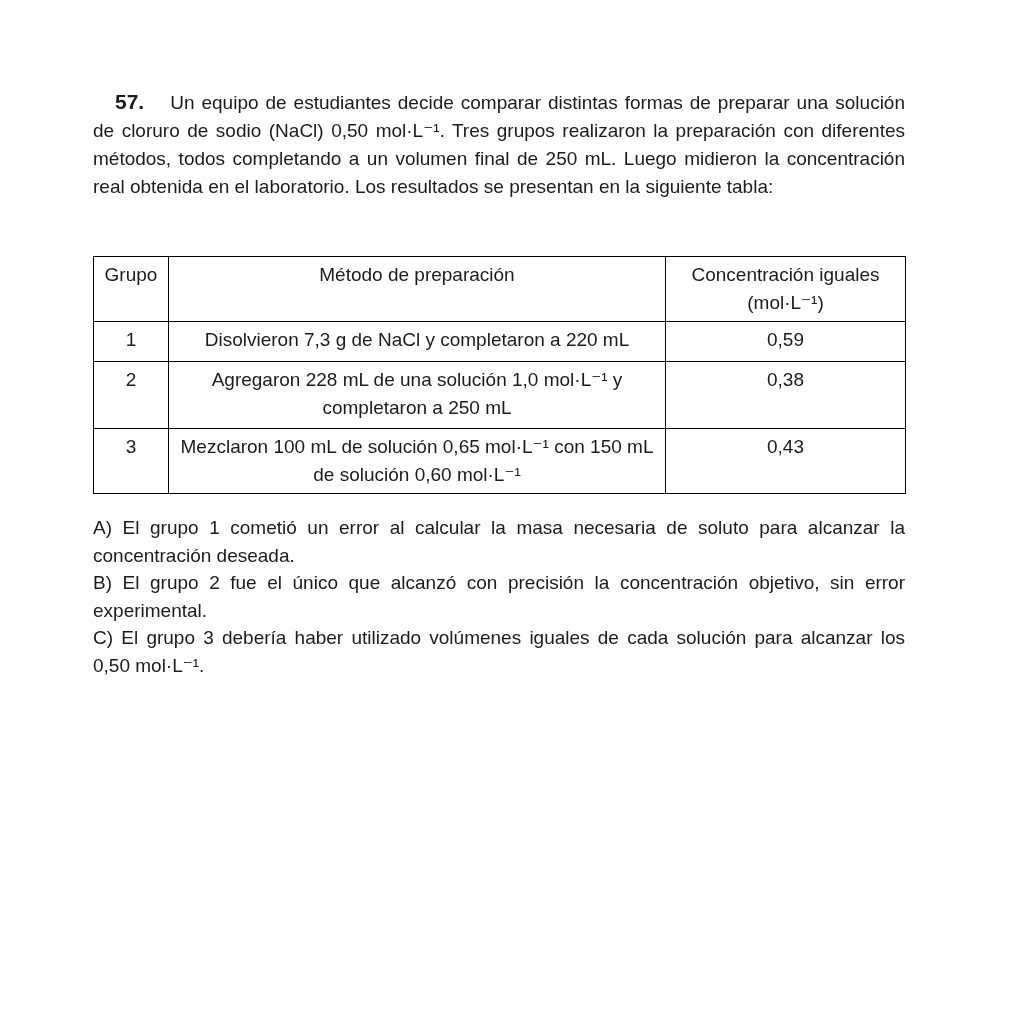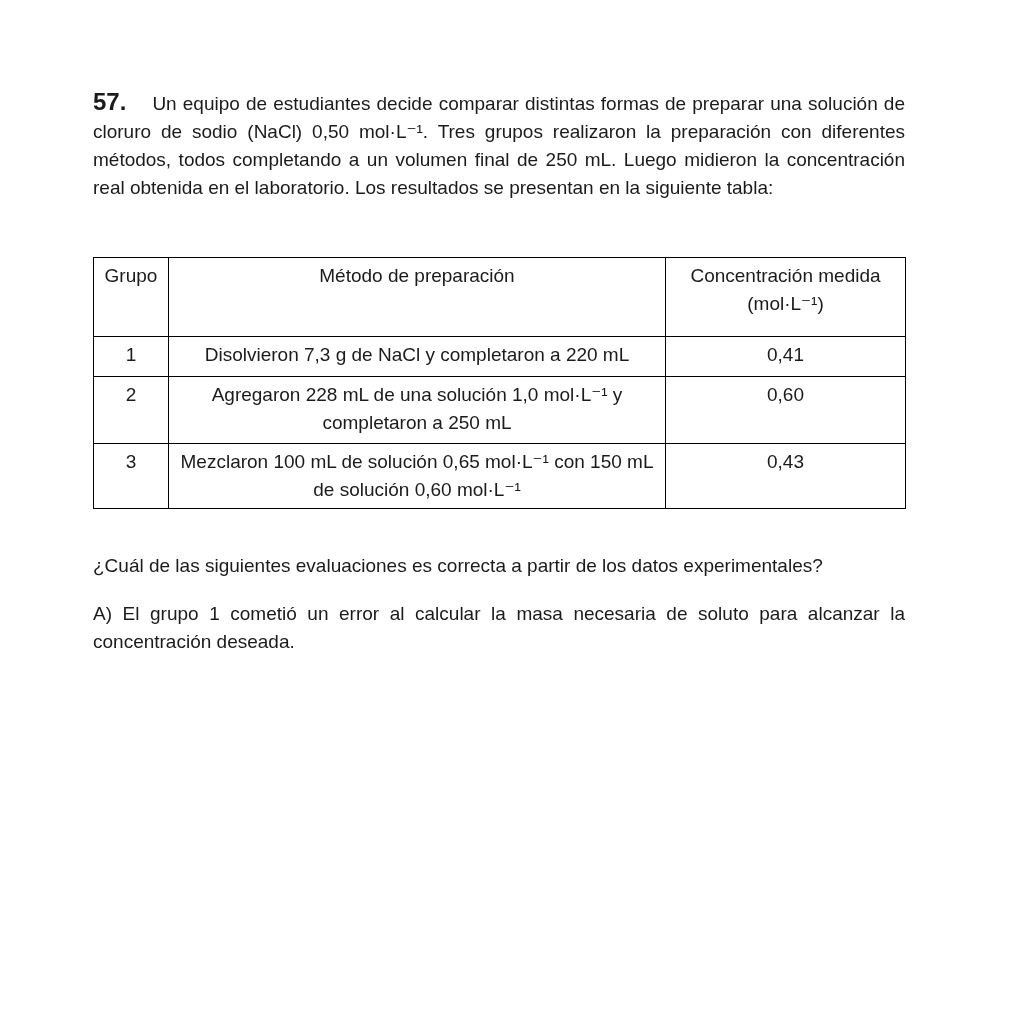--- a/index.html
+++ b/index.html
@@ -19,42 +19,43 @@
     top: 88px;
     width: 812px;
   }
   .intro {
     font-size: 19px;
     line-height: 28px;
     text-align: justify;
   }
   .qnum {
     font-weight: bold;
-    font-size: 24px;
+    font-size: 21px;
     margin-right: 26px;
+    margin-left: 22px;
   }
   table.data-table {
     margin-top: 55px;
     width: 812px;
     border-collapse: collapse;
     table-layout: fixed;
     font-size: 19px;
     line-height: 28px;
   }
   table.data-table td, table.data-table th {
     border: 1.5px solid #000000;
     text-align: center;
     vertical-align: top;
     padding: 4px 8px 0 8px;
     font-weight: normal;
   }
   .col-grupo  { width: 75px; }
   .col-metodo { width: 497px; }
   .col-conc   { width: 240px; }
-  tr.header-row   { height: 79px; }
+  tr.header-row   { height: 65px; }
   tr.row-1        { height: 40px; }
   tr.row-2        { height: 67px; }
   tr.row-3        { height: 65px; }
   .prompt {
     margin-top: 43px;
     font-size: 19px;
     line-height: 28px;
   }
   .options {
     margin-top: 20px;
@@ -76,40 +77,41 @@
     <table class="data-table">
       <colgroup>
         <col class="col-grupo">
         <col class="col-metodo">
         <col class="col-conc">
       </colgroup>
       <tbody>
         <tr class="header-row">
           <th>Grupo</th>
           <th>Método de preparación</th>
-          <th>Concentración medida (mol·L⁻¹)</th>
+          <th>Concentración iguales (mol·L⁻¹)</th>
         </tr>
         <tr class="row-1">
           <td>1</td>
           <td>Disolvieron 7,3 g de NaCl y completaron a 220 mL</td>
-          <td>0,41</td>
+          <td>0,59</td>
         </tr>
         <tr class="row-2">
           <td>2</td>
           <td>Agregaron 228 mL de una solución 1,0 mol·L⁻¹ y completaron a 250 mL</td>
-          <td>0,60</td>
+          <td>0,38</td>
         </tr>
         <tr class="row-3">
           <td>3</td>
           <td>Mezclaron 100 mL de solución 0,65 mol·L⁻¹ con 150 mL de solución 0,60 mol·L⁻¹</td>
           <td>0,43</td>
         </tr>
       </tbody>
     </table>
 
-    <p class="prompt">¿Cuál de las siguientes evaluaciones es correcta a partir de los datos experimentales?</p>
 
     <div class="options">
       <p class="option"><span>A)</span> <span>El grupo 1 cometió un error al calcular la masa necesaria de soluto para alcanzar la concentración deseada.</span></p>
+      <p class="option"><span>B)</span> <span>El grupo 2 fue el único que alcanzó con precisión la concentración objetivo, sin error experimental.</span></p>
+      <p class="option"><span>C)</span> <span>El grupo 3 debería haber utilizado volúmenes iguales de cada solución para alcanzar los 0,50 mol·L⁻¹.</span></p>
     </div>
 
   </div>
 </div>
 
 </body></html>

